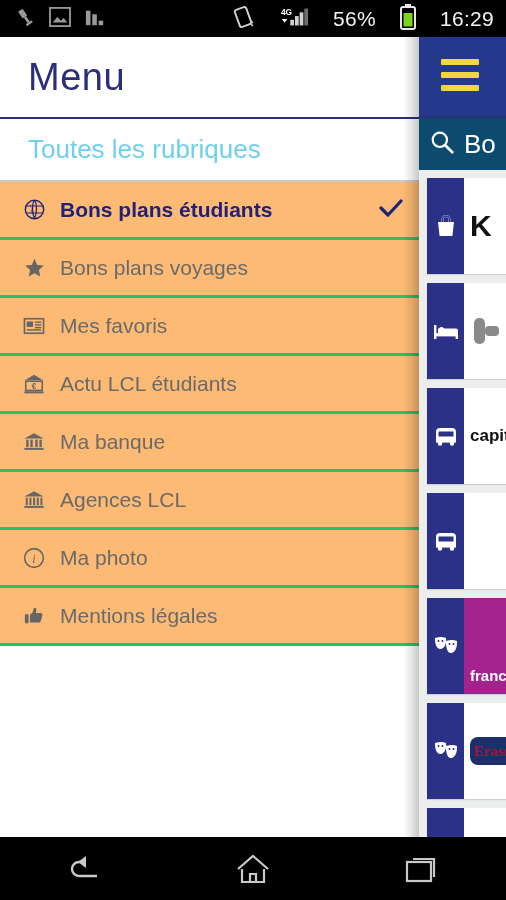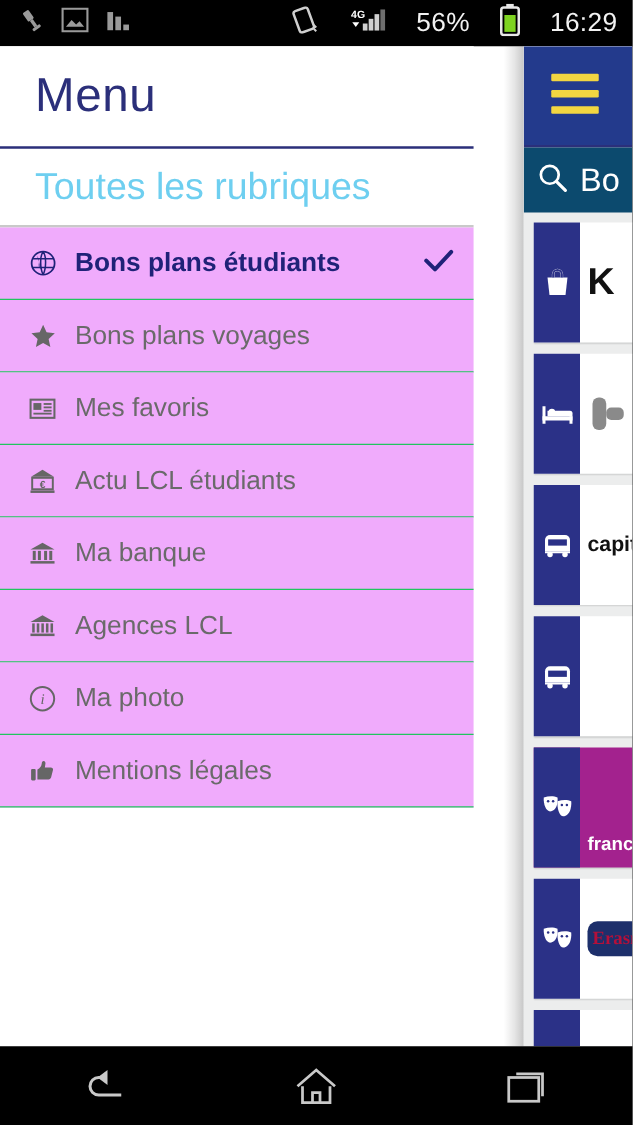--- a/index.html
+++ b/index.html
@@ -13,37 +13,37 @@
     position:absolute; left:0; top:0; width:506px; height:37px;
     background:#000; color:#fff; display:flex; align-items:center;
   }
   .sb-left{ display:flex; align-items:center; gap:13px; padding-left:14px; }
   .sb-right{ margin-left:auto; display:flex; align-items:center; gap:24px; padding-right:12px; }
   .sb-text{ font-size:21px; color:#f2f2f2; letter-spacing:.3px; }
   .sb-ico{ display:block; }
 
   
   #drawer{
-    position:absolute; left:0; top:37px; width:379px; height:800px;
+    position:absolute; left:0; top:37px; width:419px; height:800px;
     background:#fff; overflow:hidden;
   }
   #menu-title{
     height:80px; display:flex; align-items:center; padding-left:28px;
     color:#2b2f7a; font-size:38px; font-weight:300; letter-spacing:.5px;
   }
   #title-rule{ height:2px; background:#2b2f7a; }
   #subhead{
     height:61px; display:flex; align-items:center; padding-left:28px;
-    color:#6ecff0; font-size:30px; font-weight:300;
+    color:#6ecff0; font-size:26px; font-weight:300;
   }
   #subhead-rule{ height:2px; background:#c9c9c9; }
 
   .mrow{
     position:relative; height:58px; display:flex; align-items:center;
-    padding-left:14px; border-bottom:1px solid #22c55e; background:#f0abfc;
+    padding-left:14px; border-bottom:3px solid #22c55e; background:#fdba74;
   }
   .mrow .ic{
     width:40px; min-width:40px; display:flex; align-items:center; justify-content:center;
     color:#666;
   }
   .mrow .lbl{ font-size:21px; color:#6a6a6a; padding-left:6px; }
   .mrow.sel .lbl{ color:#1f2278; font-weight:bold; }
   .mrow.sel .ic{ color:#1f2278; }
   .mrow .chk{
     position:absolute; right:16px; top:50%; transform:translateY(-50%);

